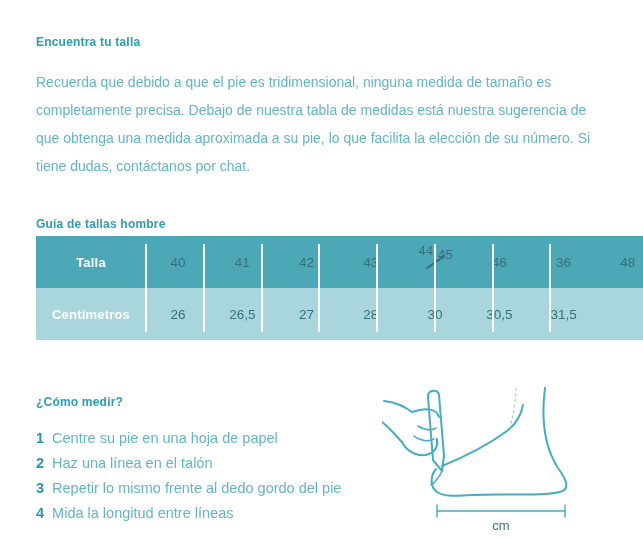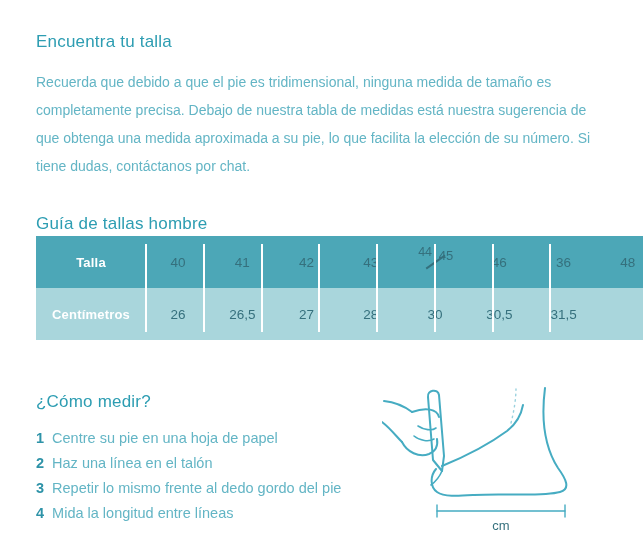--- a/index.html
+++ b/index.html
@@ -13,21 +13,21 @@
     --illustration-stroke:#46ACC2;
   }
   *{box-sizing:border-box;}
   html,body{margin:0;padding:0;}
   body{
     width:643px;height:540px;background:#ffffff;overflow:hidden;
     font-family:"Liberation Sans","DejaVu Sans",sans-serif;
   }
   .page{padding:30px 33px 0 36px;}
   .sec-title{
-    font-size:17px;font-weight:400;color:var(--heading,#2D9DB2);
+    font-size:12px;font-weight:700;color:var(--heading,#2D9DB2);
     margin:0;line-height:24px;letter-spacing:.2px;
   }
   .intro-text{
     margin:14px 0 0 0;max-width:582px;
     font-size:14px;line-height:28px;color:var(--body-text,#63B5C5);
   }
   .guide-title{margin-top:32px;}
   
   .size-table{position:relative;width:624px;margin-top:0;}
   .t-row{display:grid;grid-template-columns:110px repeat(8,1fr);height:52px;}
@@ -36,21 +36,21 @@
   .cell{
     display:flex;align-items:center;justify-content:center;
     font-size:13.5px;color:var(--table-text-dark,#35707D);
   }
   .label-cell{
     color:var(--table-label-text,#fff);font-weight:700;font-size:13px;letter-spacing:.2px;
   }
   .dividers{position:absolute;inset:0;pointer-events:none;}
   .divider{position:absolute;top:8px;bottom:8px;width:2px;background:#ffffff;}
   
-  .split{position:relative;width:38px;height:36px;display:inline-block;}
+  .split{position:relative;width:38px;height:36px;display:inline-block;font-family:Liberation Mono, monospace;}
   .split-top{position:absolute;left:2px;top:1px;font-size:12.5px;}
   .split-bottom{position:absolute;right:1px;bottom:17px;font-size:13px;}
   .split-slash{
     position:absolute;left:8px;top:17px;width:23px;height:1.6px;
     background:currentColor;transform:rotate(-35deg);
   }
   
   .measure-wrap{display:flex;margin-top:50px;align-items:flex-start;}
   .measure-left{width:382px;}
   .steps{margin-top:12px;}

